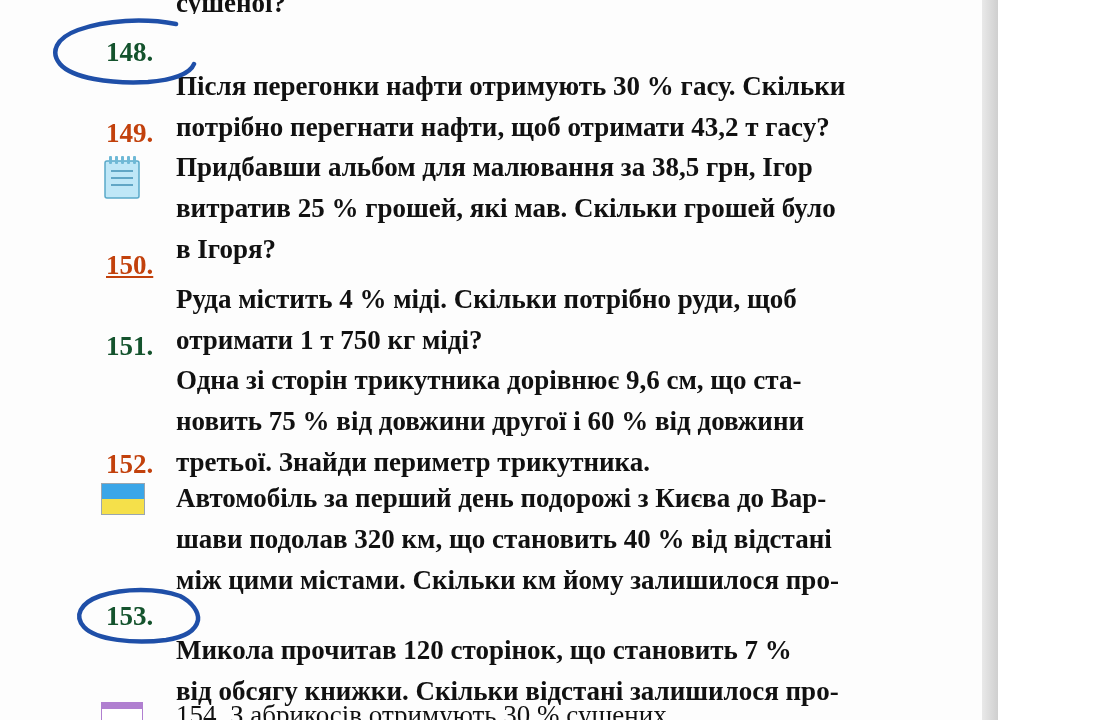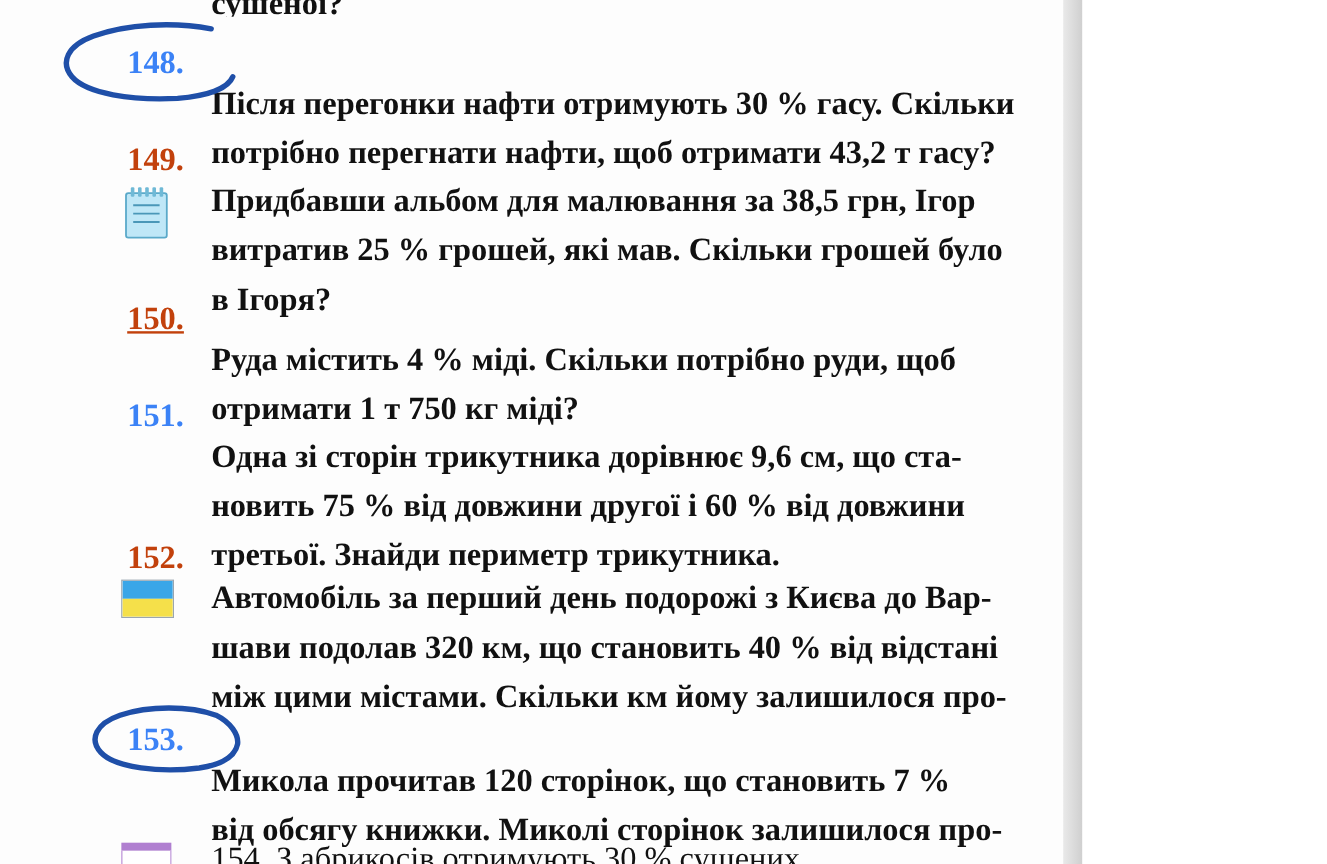--- a/index.html
+++ b/index.html
@@ -2,21 +2,21 @@
 <html><head>
 <meta charset="utf-8">
 <style>
   html, body {
     margin: 0;
     padding: 0;
     background: #ffffff;
   }
   #page {
     position: relative;
-    width: 902px;
+    width: 998px;
     height: 720px;
     background: #fdfdfd;
     overflow: hidden;
     font-family: "Liberation Serif", serif;
   }
   
   .page-edge {
     position: absolute;
     top: 0;
     right: 0;
@@ -39,21 +39,21 @@
     display: block;
   }
   .num {
     position: absolute;
     font-weight: bold;
     font-size: 27px;
     letter-spacing: 0px;
     color: #c2410c;
     white-space: nowrap;
   }
-  .num.cyan { color: #3b82f6; text-align: center; }
+  .num.cyan { color: #14532d; text-align: center; }
 
   .body-text {
     position: absolute;
     font-size: 27px;
     font-weight: bold;
     color: #111111;
     line-height: 41px;
     text-align: justify;
     text-justify: inter-word;
     margin-top: 32px;
@@ -224,21 +224,21 @@
       <div class="bottom"></div>
     </div>
 
     <div class="ex">
       <div class="num cyan" style="left:106px; top:601px;">153.</div>
       <div class="body-text" style="left:176px; top:598px; width:872px;">
         <span class="line just">
           <span>Микола прочитав 120 сторінок, що становить 7 %</span>
         </span>
         <span class="line just">
-          <span>від обсягу книжки. Миколі сторінок залишилося про-</span>
+          <span>від обсягу книжки. Скільки відстані залишилося про-</span>
         </span>
         <span class="line">
           <span>читати Миколі?</span>
         </span>
       </div>
     </div>
 
     <svg class="circle-mark" style="left:72px; top:586px;" width="130" height="60" viewBox="0 0 130 60">
       <path d="M108 10 C86 2 52 2 28 10 C8 17 2 30 12 41 C24 54 62 58 94 54 C114 51 124 44 126 34 C127 26 120 16 108 10 Z" fill="none" stroke="#1f4fa8" stroke-width="4.5" stroke-linecap="round"></path>
     </svg>

